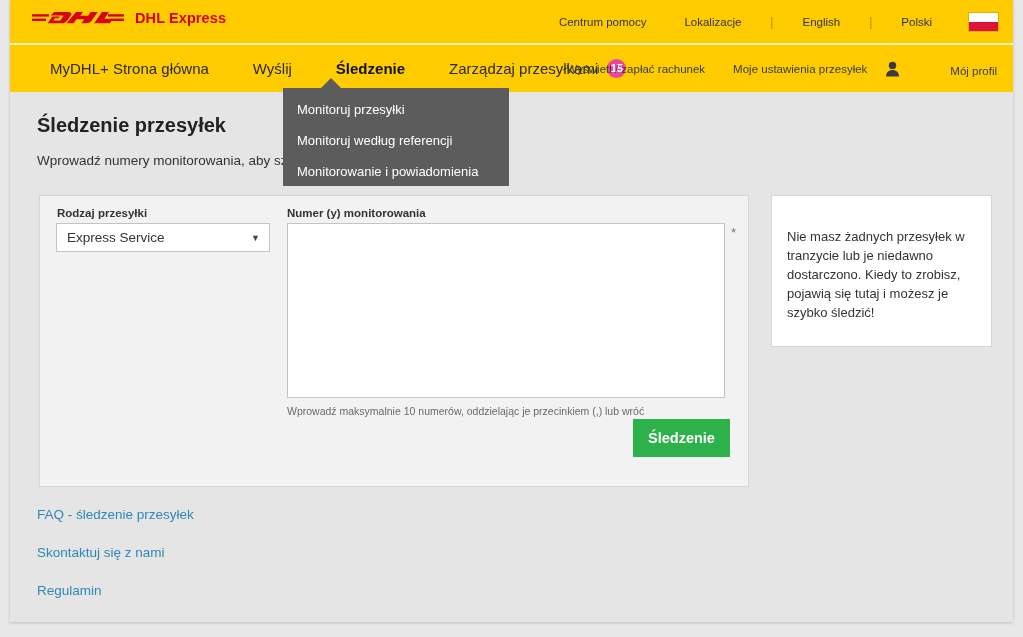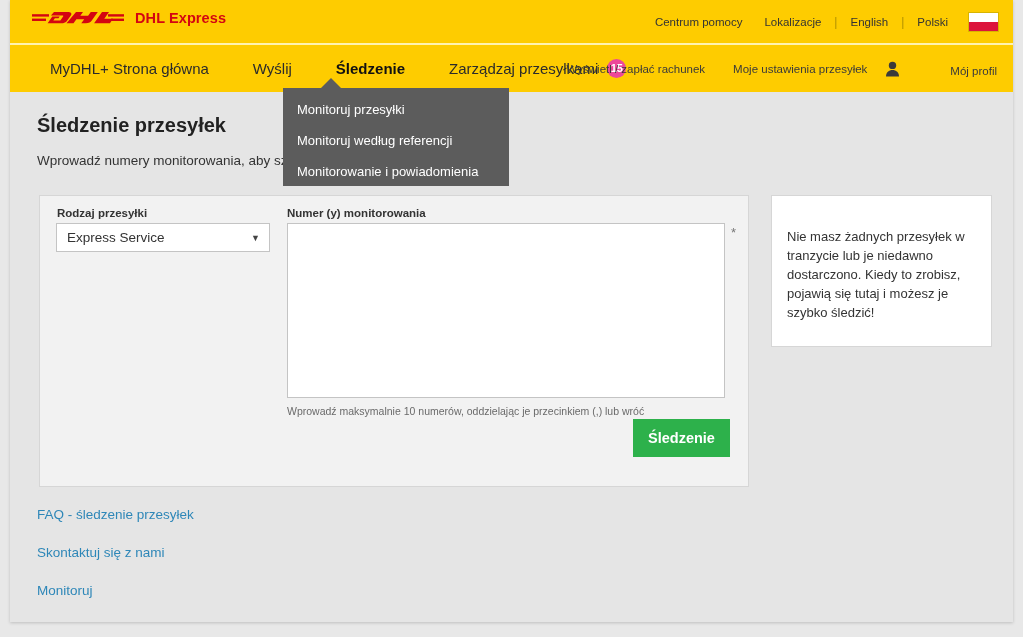--- a/index.html
+++ b/index.html
@@ -45,21 +45,21 @@
     font-size: 14.5px;
     font-weight: bold;
     letter-spacing: 0.1px;
     white-space: nowrap;
   }
   .toplinks {
     position: absolute;
     right: 14px; top: 0;
     height: 43px;
     display: flex; align-items: center;
-    gap: 0;
+    gap: 16px;
   }
   .toplink {
     color: #333333;
     font-size: 11.5px;
     text-decoration: none;
     padding: 0 11px;
     white-space: nowrap;
     cursor: pointer;
   }
   .topsep {
@@ -365,21 +365,21 @@
         <button class="track-btn">Śledzenie</button>
       </div>
 
       <div class="infopanel">
         <div class="info-text">Nie masz żadnych przesyłek w tranzycie lub je niedawno dostarczono. Kiedy to zrobisz, pojawią się tutaj i możesz je szybko śledzić!</div>
       </div>
 
       <div class="bottomlinks">
         <a class="blink">FAQ - śledzenie przesyłek</a>
         <a class="blink">Skontaktuj się z nami</a>
-        <a class="blink">Monitoruj</a>
+        <a class="blink">Regulamin</a>
       </div>
     </div>
 
     <div class="dd-caret"></div>
     <div class="dropdown">
       <a class="dd-item">Monitoruj przesyłki</a>
       <a class="dd-item">Monitoruj według referencji</a>
       <a class="dd-item">Monitorowanie i powiadomienia</a>
     </div>
 

